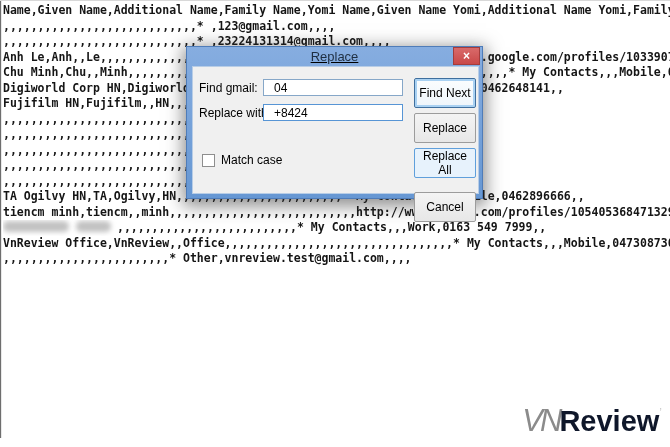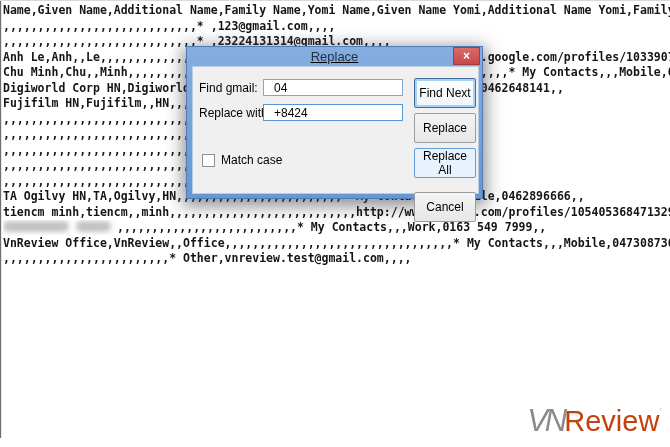--- a/index.html
+++ b/index.html
@@ -58,21 +58,21 @@
   .btn.hover { background:#e7f2fc; border:1px solid #5f9fdb; margin-top:3px; }
   .btn.normal2 { margin-top:14px; }
   .checkbox-row { position:absolute; left:9px; top:86px; display:flex; align-items:center; }
   .checkbox { width:13px; height:13px; background:#ffffff; border:1px solid #8e8e8e;
     margin-right:6px; cursor:pointer; }
   
   .watermark { position:absolute; right:8px; bottom:8px; white-space:nowrap;
     font-family:"Liberation Sans",sans-serif; }
   .wm-vn { font-size:31px; font-weight:normal; font-style:italic; color:#8b8b8b;
     letter-spacing:-3px; }
-  .wm-review { font-size:29px; font-weight:400; color:#c2410c; letter-spacing:0px; }
+  .wm-review { font-size:29px; font-weight:700; color:#0f172a; letter-spacing:0px; }
   .wm-tick { font-size:12px; color:#cccccc; vertical-align:14px; }
 </style>
 </head>
 <body>
 
 <div class="screen">
 
   <div class="left-border"></div>
 
   <div class="editor">

